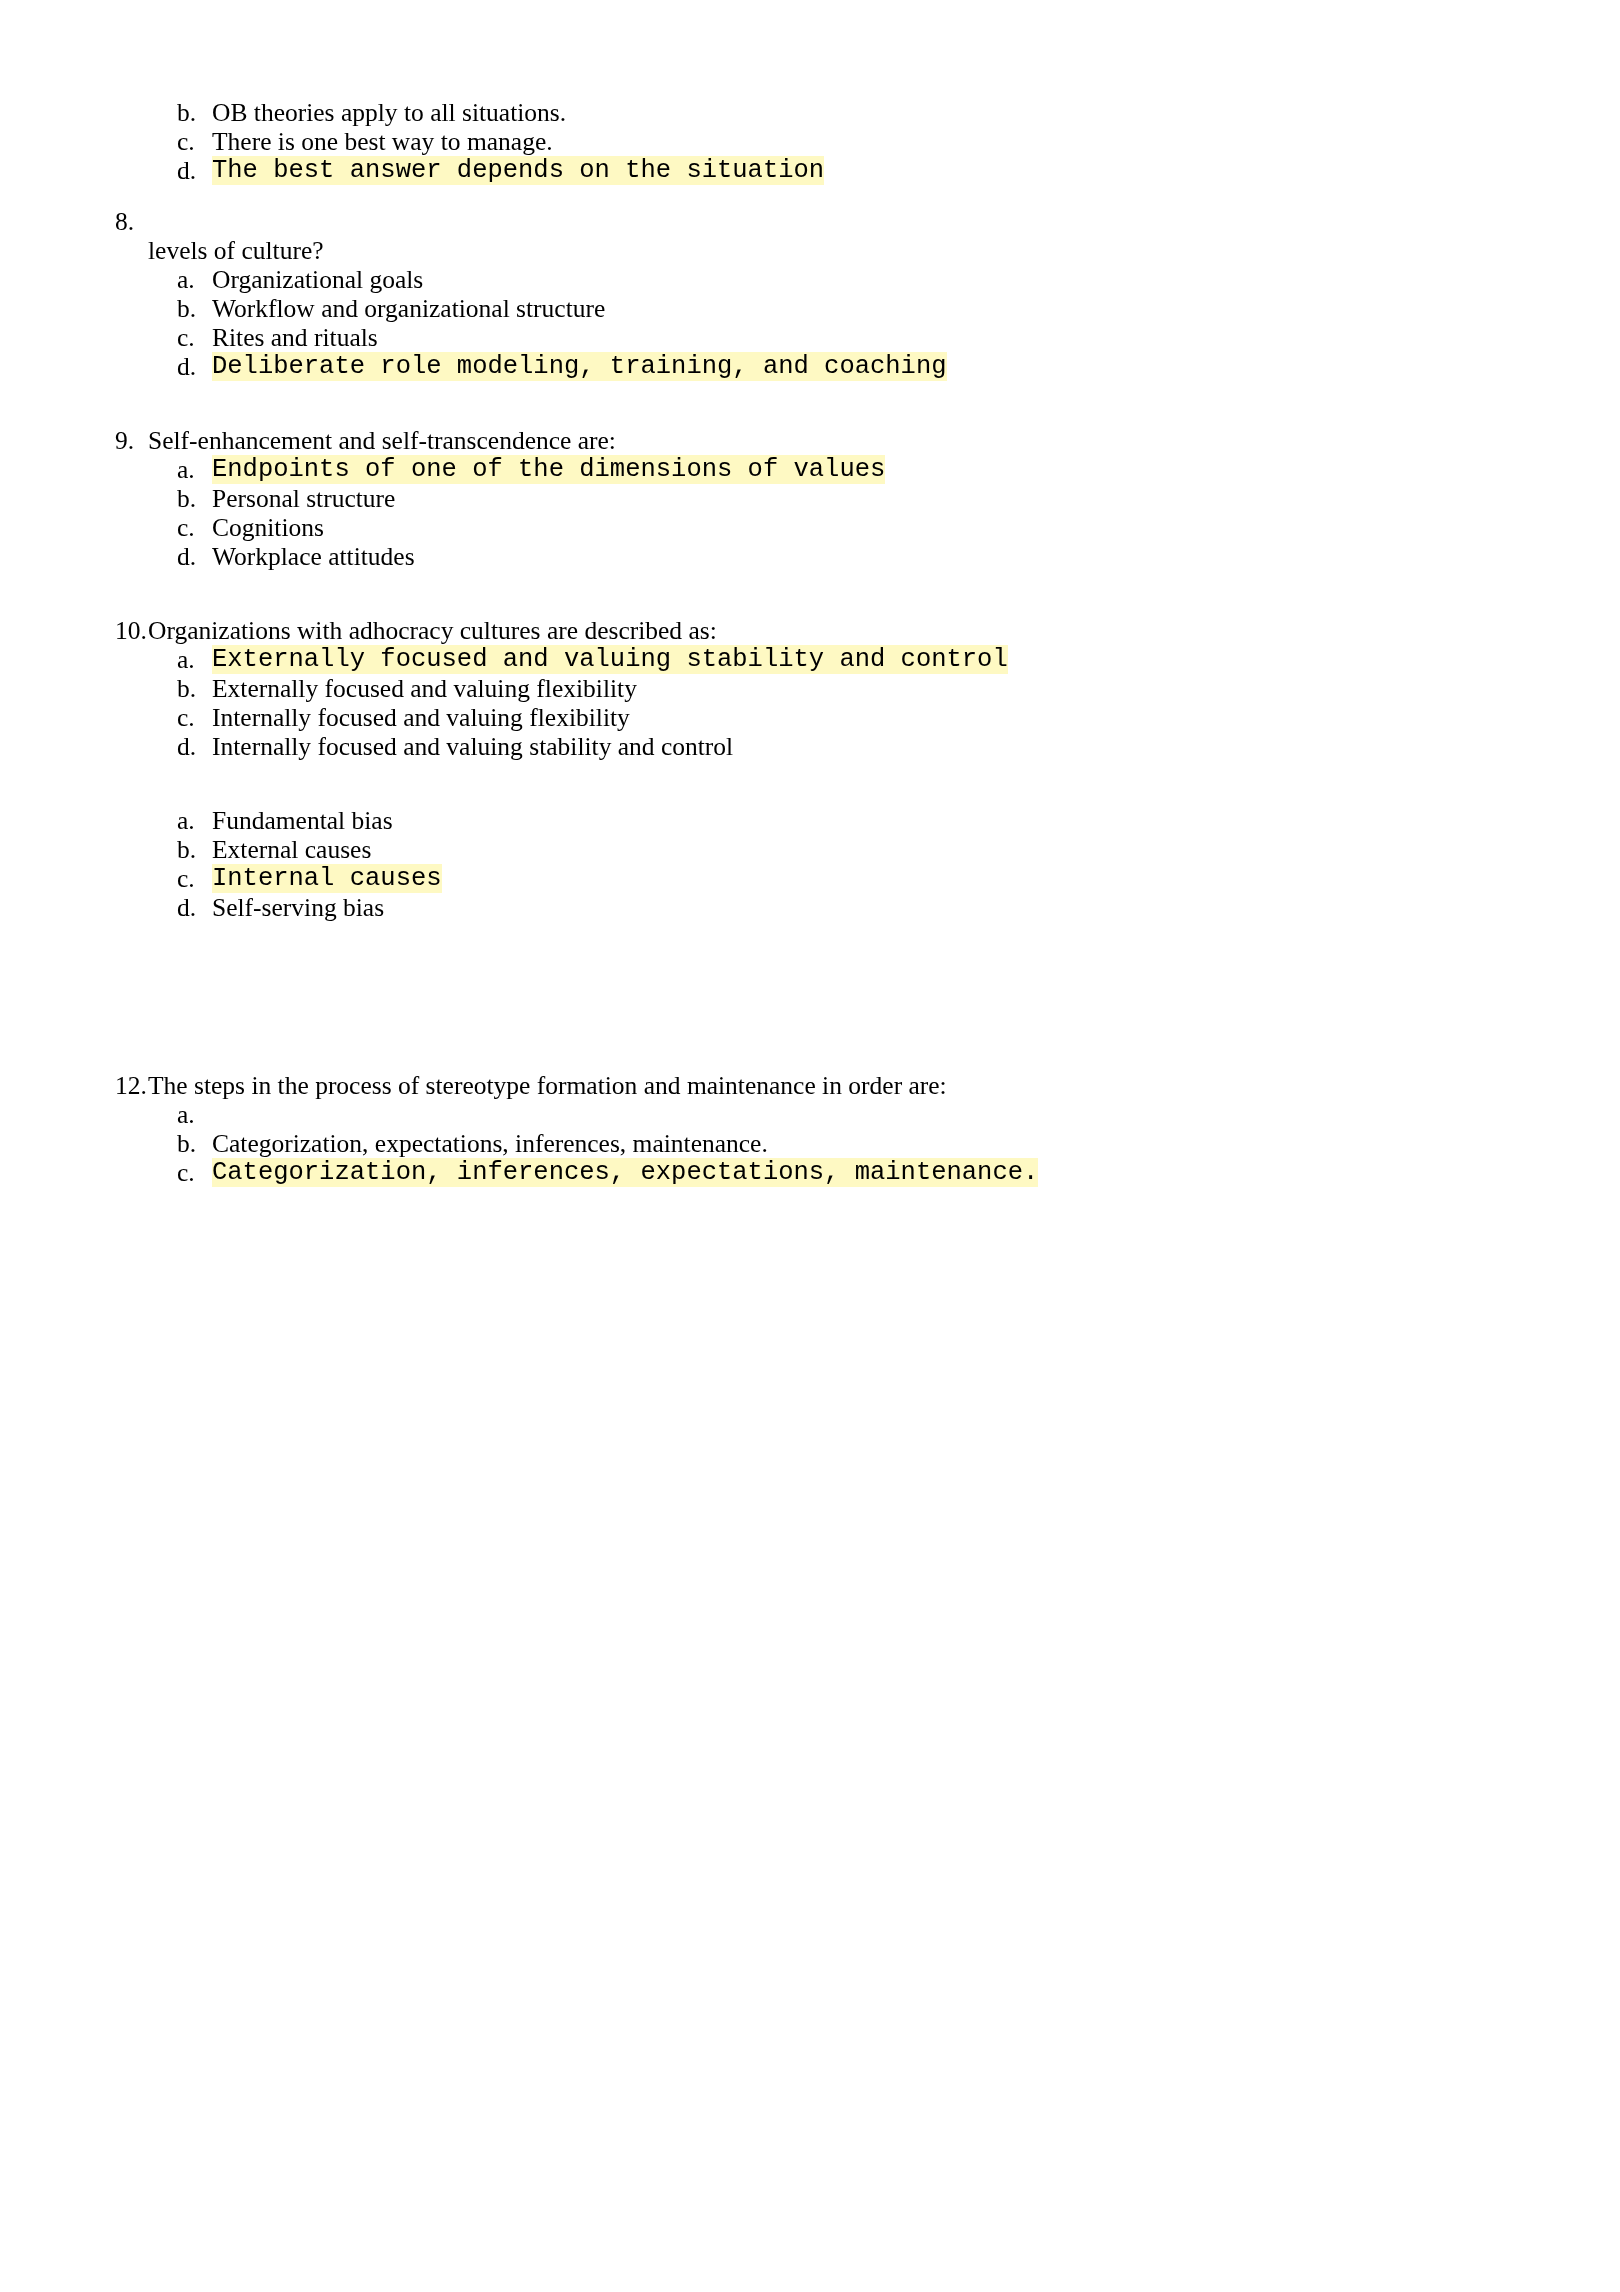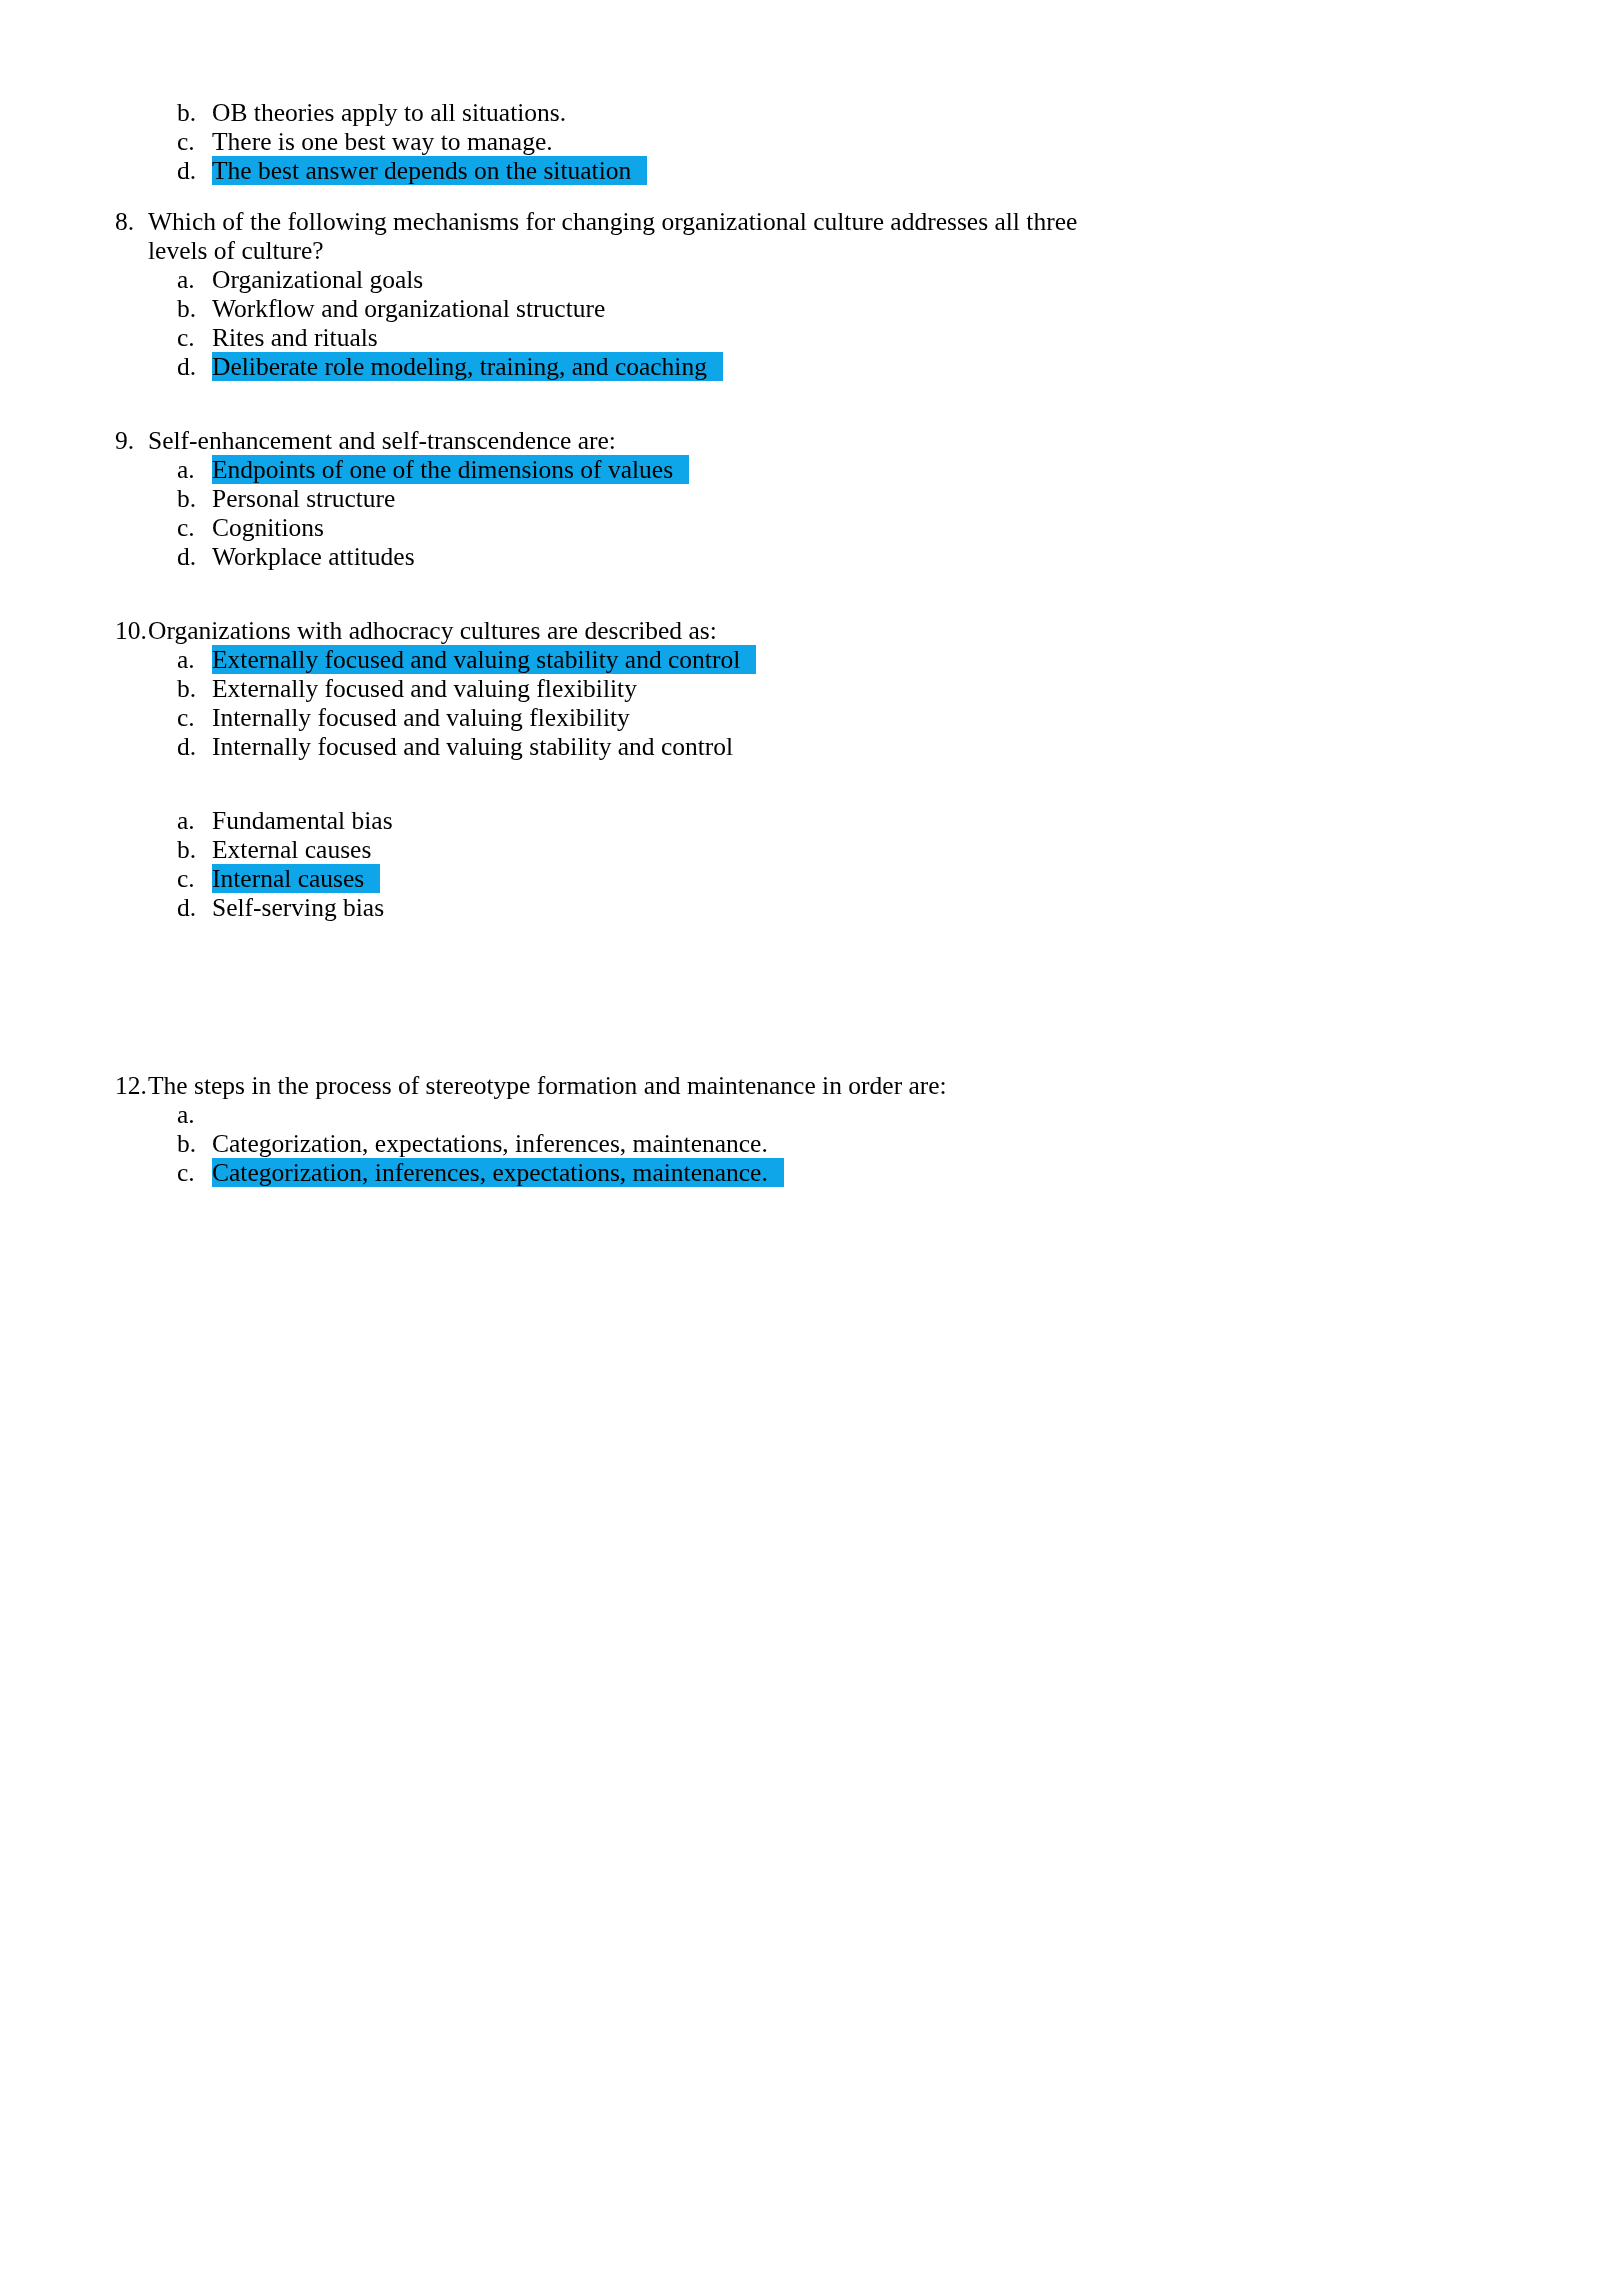--- a/index.html
+++ b/index.html
@@ -17,21 +17,21 @@
     overflow: hidden;
   }
   .question { display: flex; }
   .qnum { width: 33px; flex: none; }
   .qtext { flex: 1; }
   .qline { white-space: nowrap; }
   .options { margin-left: 62px; }
   .option { display: flex; }
   .olabel { width: 35px; flex: none; }
   .otext { white-space: nowrap; }
-  .hl { background: #0ea5e9; padding-right: 16px; }
+  .hl { background: #fef9c3; padding-right: 0; font-family: Liberation Mono, monospace; }
   .gap-sm  { margin-top: 21.6px; }
   .gap-lg  { margin-top: 45px; }
   .gap-xxl { margin-top: 149px; }
 </style>
 </head>
 <body>
 
 <div class="page">
 
   <div class="question-block">
@@ -48,21 +48,21 @@
         <span class="olabel">d.</span>
         <span class="otext hl-candidate hl">The best answer depends on the situation</span>
       </div>
     </div>
   </div>
 
   <div class="question-block gap-sm">
     <div class="question">
       <span class="qnum">8.</span>
       <span class="qtext">
-        <span class="qline">Which of the following mechanisms for changing organizational culture addresses all three</span><br>
+        <br>
         <span class="qline">levels of culture?</span>
       </span>
     </div>
     <div class="options">
       <div class="option">
         <span class="olabel">a.</span>
         <span class="otext">Organizational goals</span>
       </div>
       <div class="option">
         <span class="olabel">b.</span>

